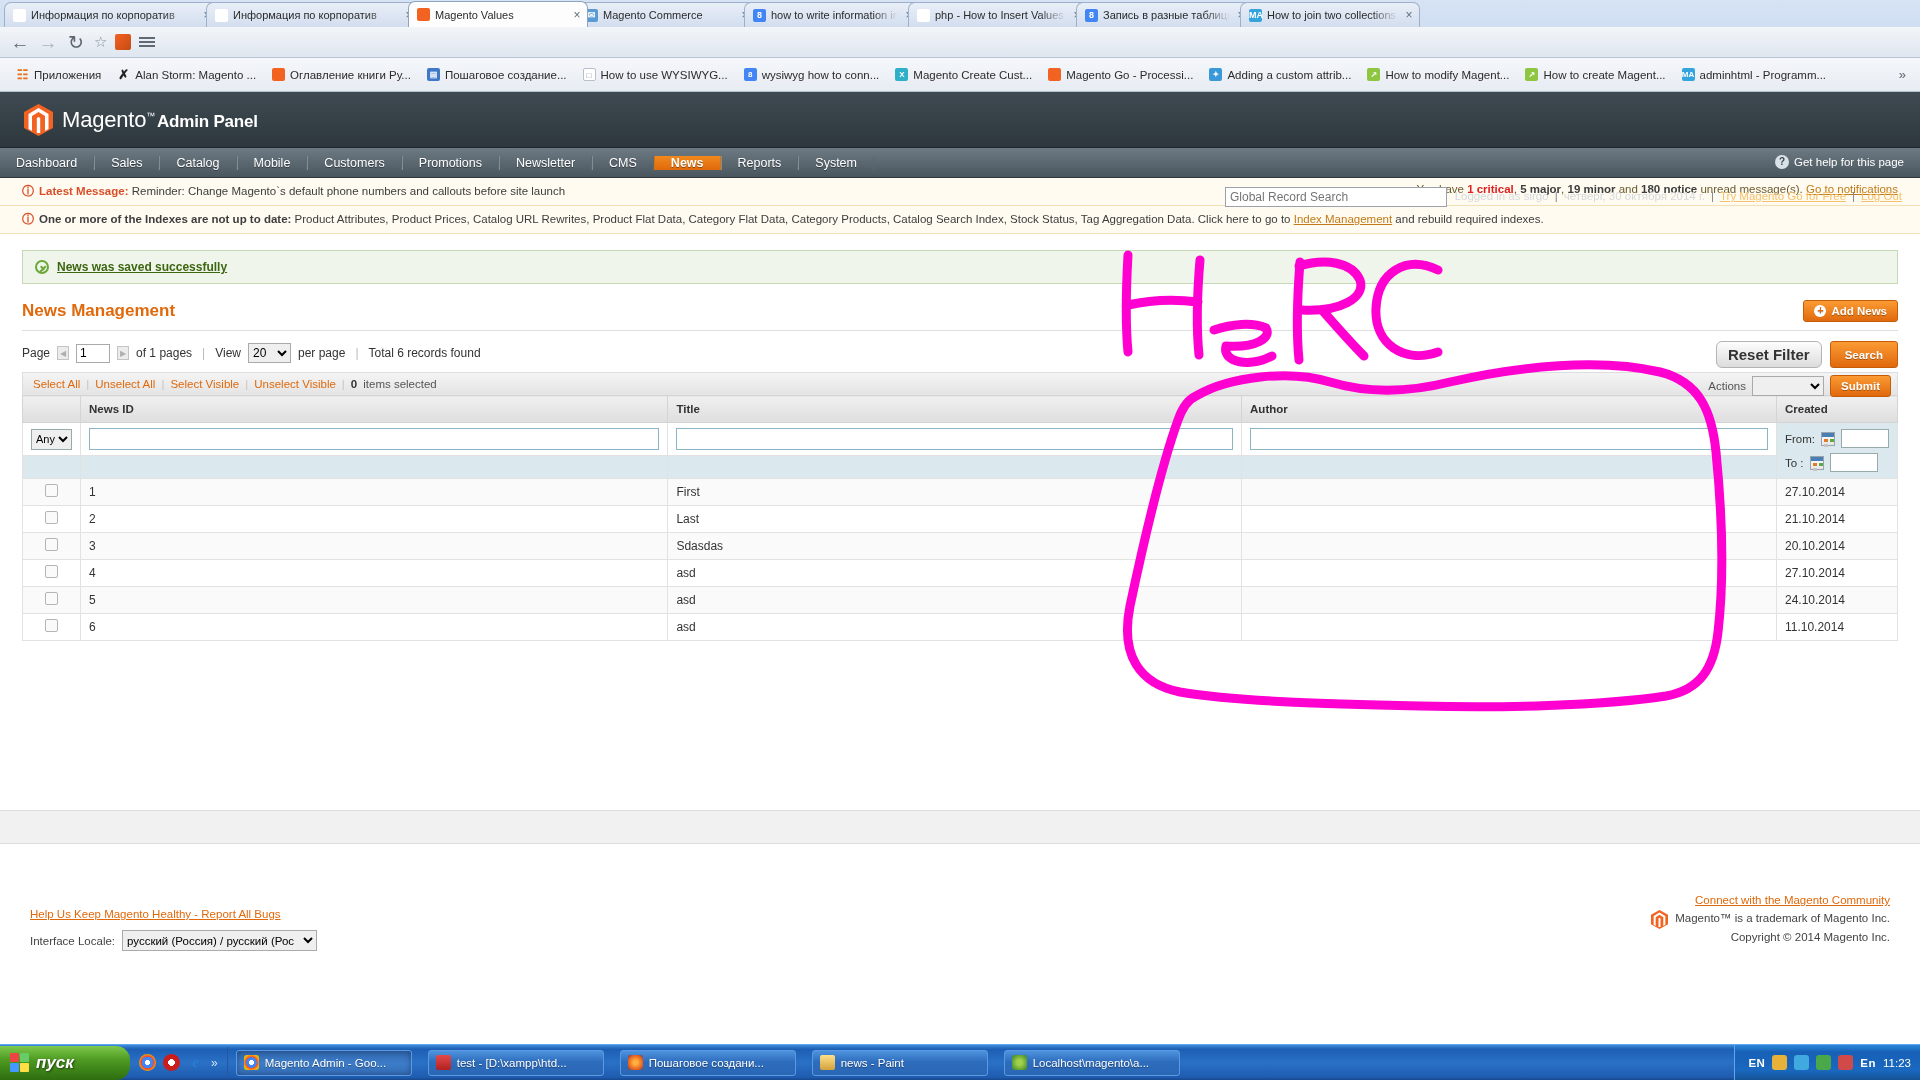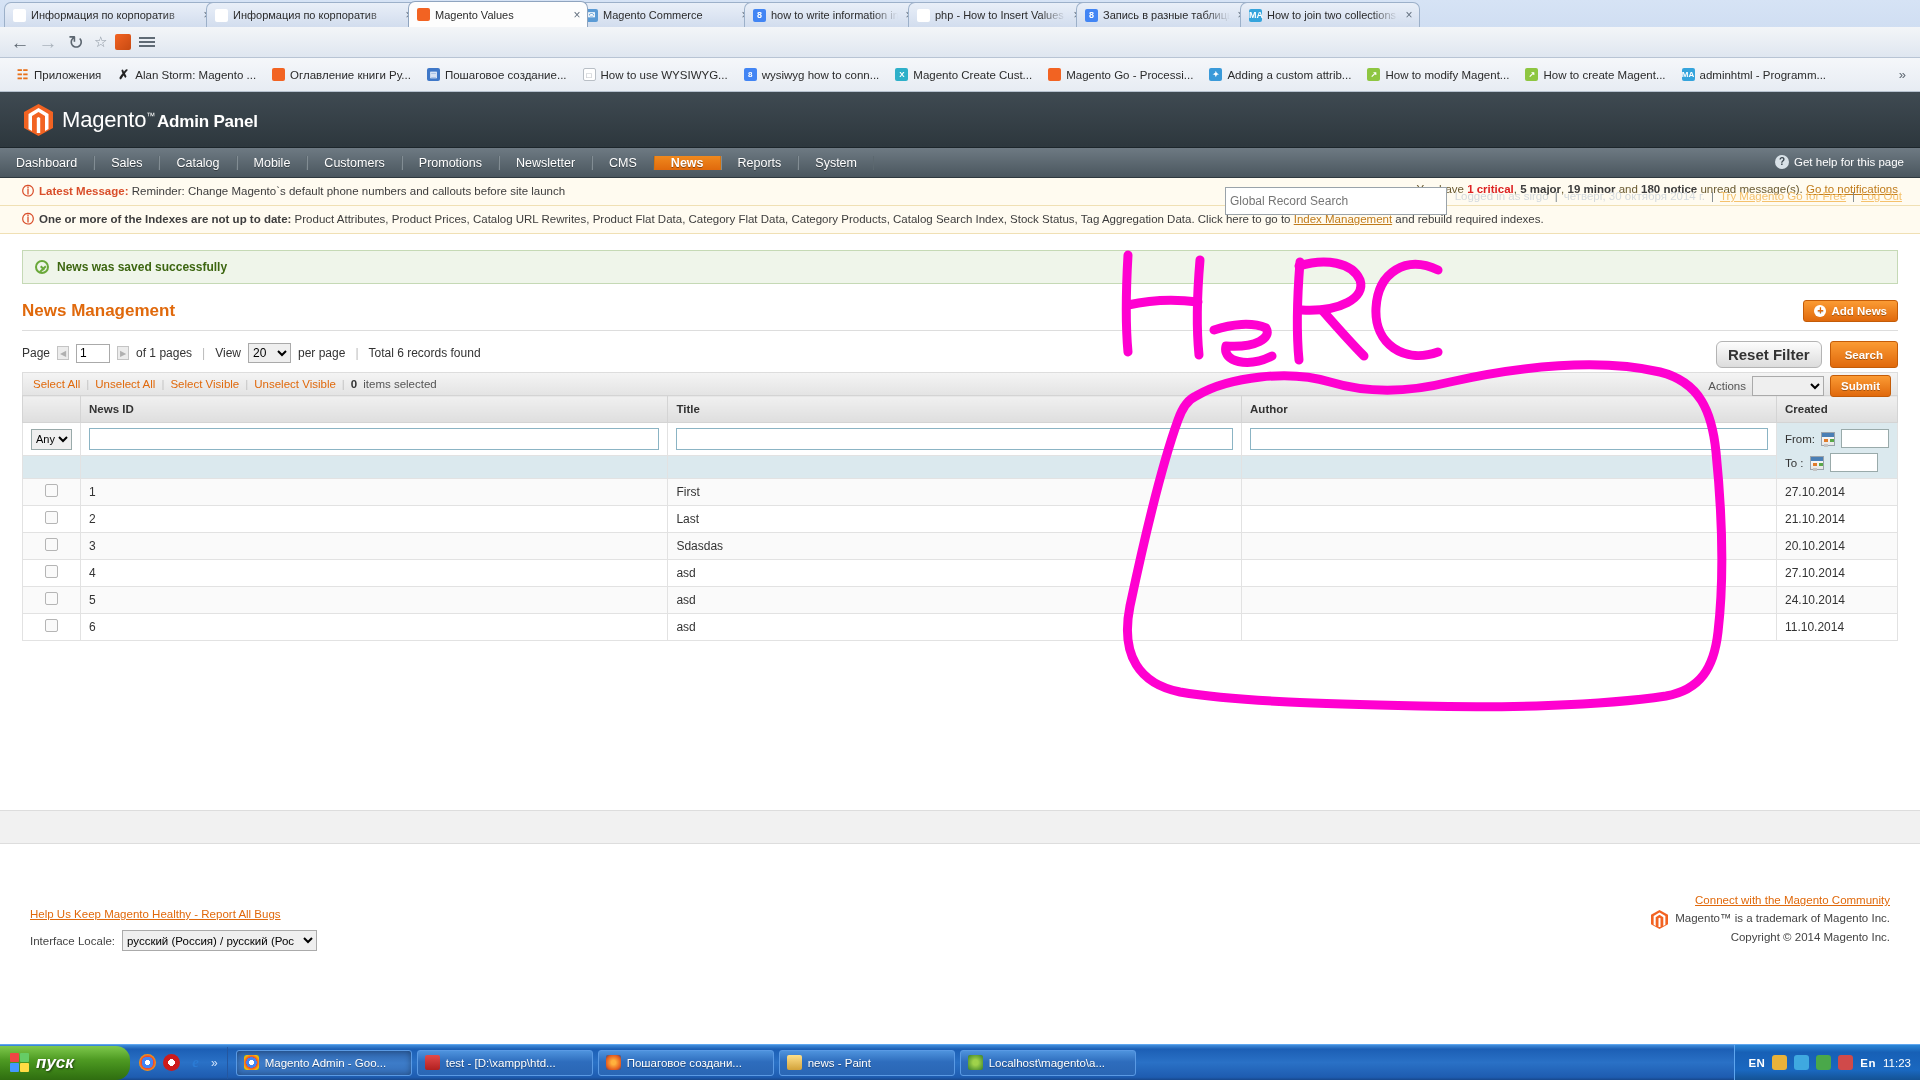--- a/index.html
+++ b/index.html
@@ -78,21 +78,21 @@
   
   #mheader { height:56px; background:linear-gradient(#3f4a52,#2d373d);
              position:relative; border-bottom:1px solid #1d262b; }
   #logo { position:absolute; left:24px; top:12px; display:flex; align-items:center; gap:9px; }
   #logo .mark { width:29px; height:32px; position:relative; }
   #logo .mark svg { display:block; }
   #logo .ltext { font-size:22px; color:#fff; letter-spacing:-.2px; }
   #logo .ltext b { font-weight:normal; }
   #logo .ltext .sub { font-weight:bold; font-size:17px; margin-left:2px; }
   #gsearch { position:absolute; left:1225px; top:95px; }
-  #gsearch input { width:222px; height:28px; font-size:12px; padding:2px 4px;
+  #gsearch input { width:222px; height:20px; font-size:12px; padding:2px 4px;
                    border:1px solid #9aa3aa; font-family:"Liberation Sans",sans-serif;
                    color:#3a3a3a; }
   #hdr-right { position:absolute; right:18px; top:98px; font-size:11.5px; color:#d4dade; }
   #hdr-right a { color:#f5c16c; text-decoration:underline; }
   #hdr-right .sep { color:#7c868d; margin:0 6px; }
 
   
   #mnav { height:30px; background:linear-gradient(#6e7a83,#4a565e);
           border-bottom:1px solid #2e383e; display:flex; align-items:center;
           position:relative; }
@@ -116,21 +116,21 @@
   .msgbar a { color:#c07b1a; }
   .msg-right { position:absolute; right:22px; top:5px; font-size:11.5px; color:#6a5a30; }
   .msg-right b { color:#3d3d3d; }
   .msg-right .crit { color:#d22; font-weight:bold; }
   .msg-right a { color:#c07b1a; }
 
   
   #content { padding:0 22px; }
   #success { margin:16px 0 0 0; background:#eff5ea; border:1px solid #c5d9b5;
              padding:9px 12px; font-size:12px; color:#3d6611; font-weight:bold;
-             display:flex; align-items:center; gap:8px; }
+             display:flex; align-items:center; gap:8px;text-decoration:underline; }
   .okcircle { width:14px; height:14px; border-radius:50%; border:2px solid #6aa83a;
               display:inline-block; position:relative; flex:0 0 14px; }
   .okcircle:after { content:""; position:absolute; left:3px; top:5px; width:5px; height:2px;
                     background:#6aa83a; transform:rotate(45deg); }
   .okcircle:before { content:""; position:absolute; left:5px; top:3px; width:2px; height:8px;
                      background:#6aa83a; transform:rotate(45deg); }
 
   #pagehead { margin-top:16px; display:flex; align-items:center; justify-content:space-between;
               border-bottom:1px solid #ddd; padding-bottom:8px; }
   #pagetitle { font-size:17px; color:#e0690c; font-weight:bold; }
@@ -223,21 +223,21 @@
            border-radius:0 14px 14px 0; display:flex; align-items:center; gap:7px;
            padding-left:10px; color:#fff; font-size:17px; font-style:italic;
            font-weight:bold; text-shadow:1px 1px 2px rgba(0,0,0,.55); }
   #start .flag { width:19px; height:19px; display:grid;
                  grid-template-columns:1fr 1fr; grid-template-rows:1fr 1fr; gap:1.5px; }
   #start .flag i { display:block; border-radius:1px; }
   #quick { display:flex; align-items:center; gap:7px; padding:0 9px;
            border-right:1px solid #2457a0; height:32px; }
   #quick .qi { width:17px; height:17px; border-radius:50%; }
   #quick .chev { color:#cfe2fa; font-size:12px; }
-  #tasks { display:flex; align-items:flex-start; gap:5px; padding-left:8px; }
+  #tasks { display:flex; align-items:flex-start; gap:16px; padding-left:8px; }
   .task { height:26px; min-width:176px; background:linear-gradient(#4e93dd,#2e6dbd 45%,#2a66b4);
           border:1px solid #5a9ae4; border-radius:3px; display:flex; align-items:center;
           gap:6px; padding:0 7px; font-size:11.5px; color:#fff; white-space:nowrap;
           overflow:hidden; text-shadow:0 1px 1px rgba(0,0,0,.4); }
   .task.act { background:linear-gradient(#2f66ae,#3d7cc8 50%,#356fba);
               box-shadow:inset 0 0 6px rgba(0,0,0,.35); }
   .task .ti { width:15px; height:15px; flex:0 0 15px; border-radius:2px; }
   .task .tl { overflow:hidden; text-overflow:ellipsis; }
   #tray { margin-left:auto; height:36px; display:flex; align-items:center; gap:7px;
           padding:0 9px 0 13px;

